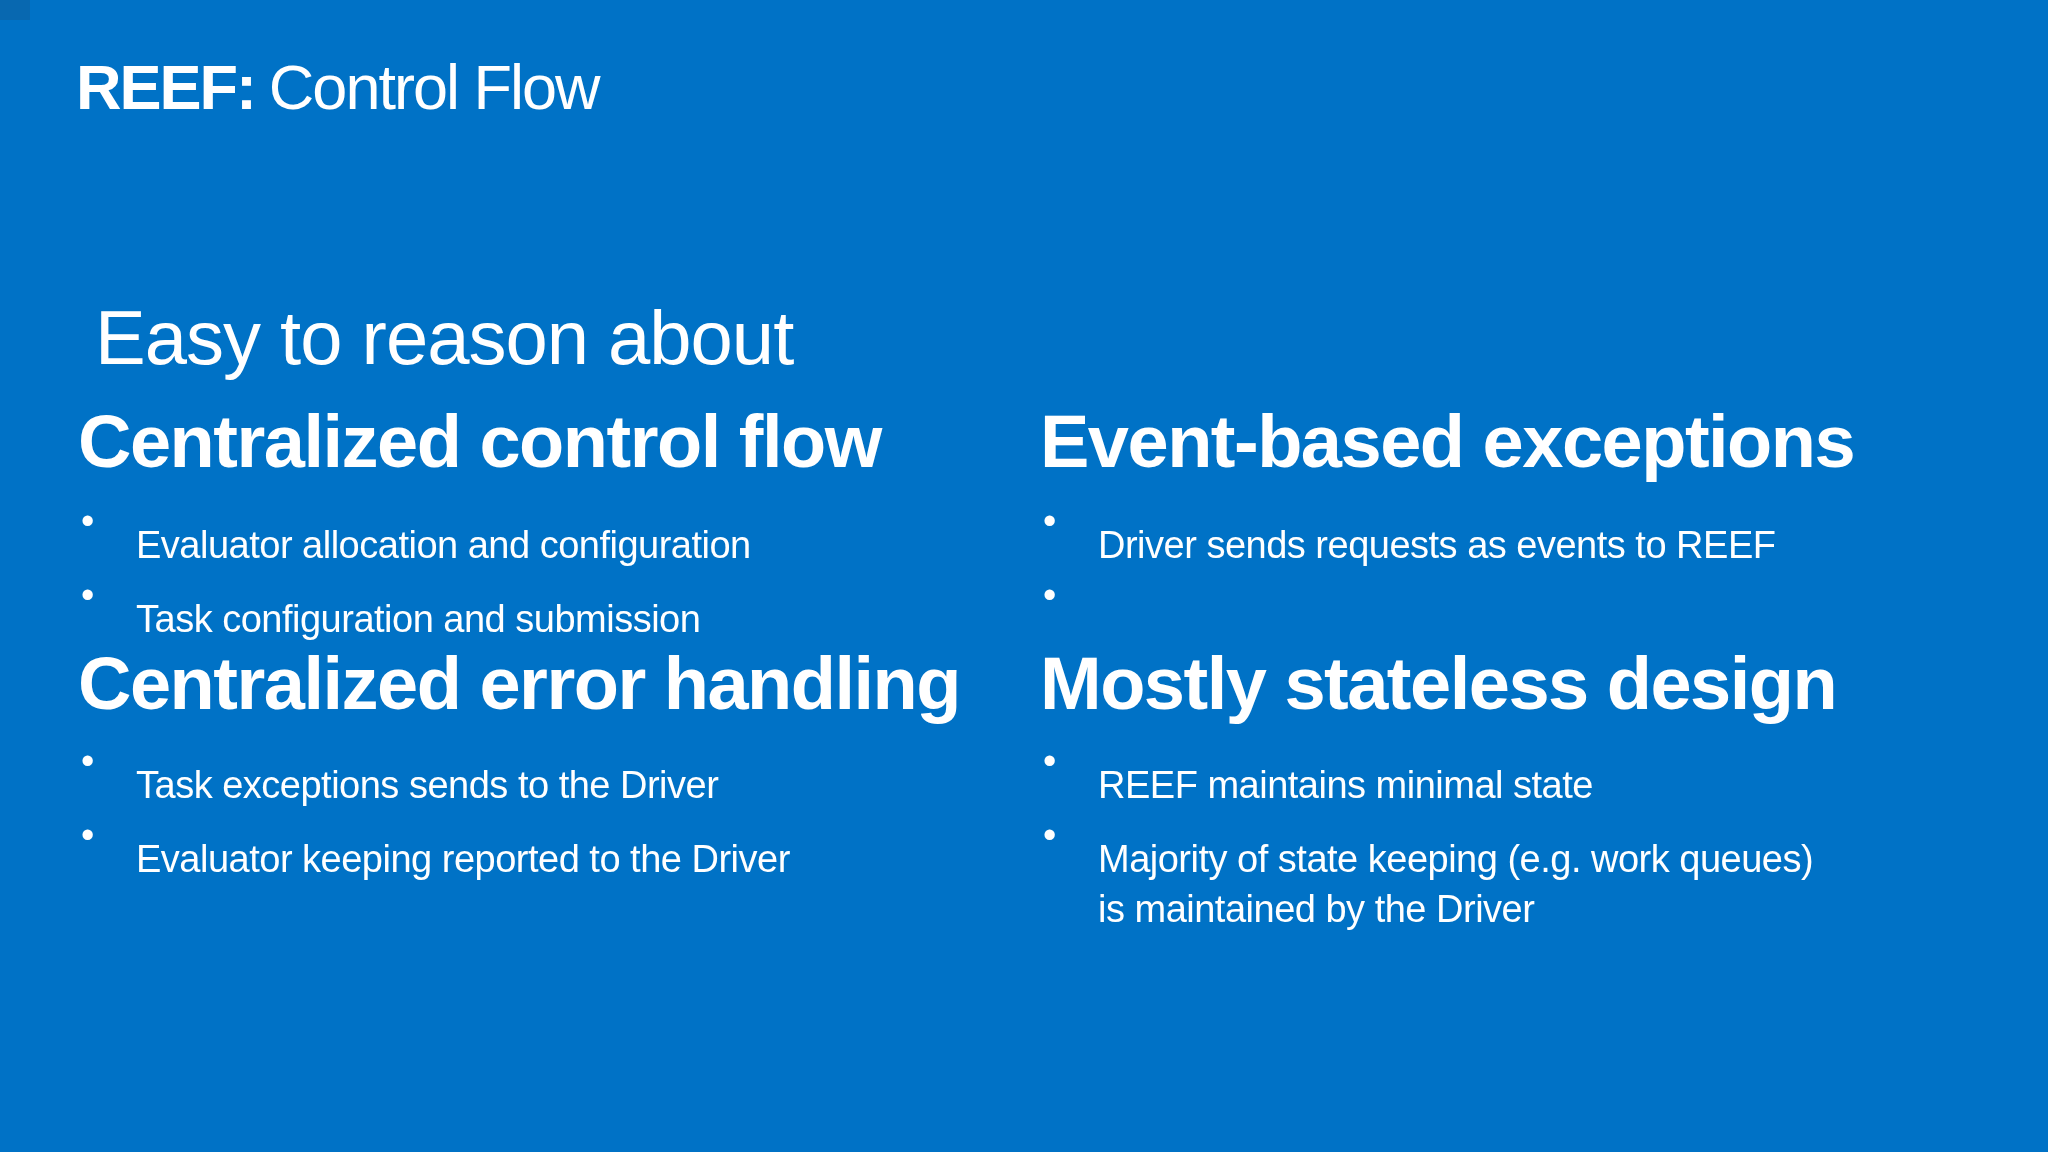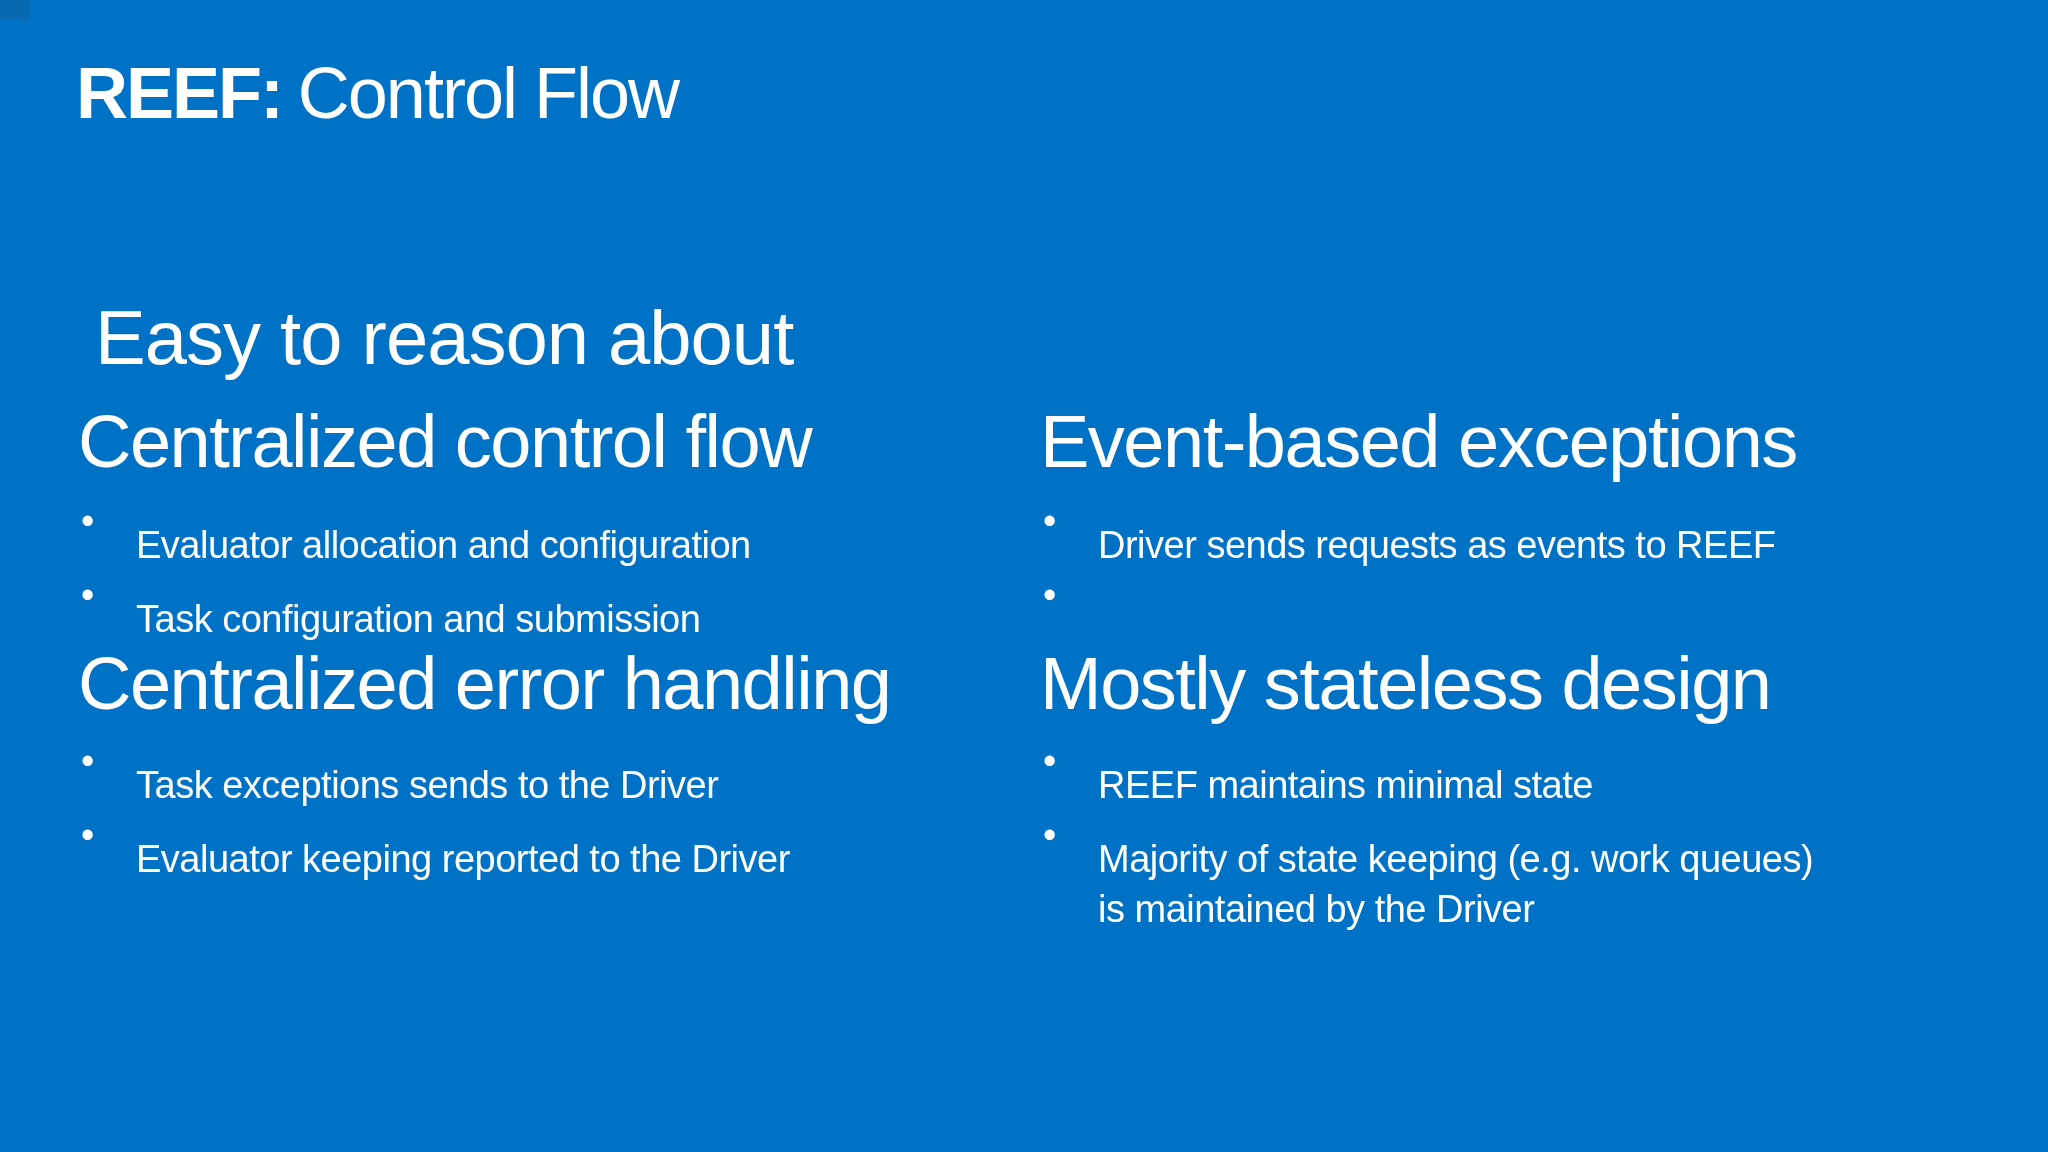--- a/index.html
+++ b/index.html
@@ -22,21 +22,21 @@
     top: 0;
     width: 30px;
     height: 20px;
     background: #0868B0;
   }
   .title {
     position: absolute;
     left: 76px;
     top: 50px;
     margin: 0;
-    font-size: 72px;
+    font-size: 63px;
     line-height: 1.2;
     font-weight: 600;
     letter-spacing: -2px;
     white-space: nowrap;
     text-align: center;
   }
   .title .rest {
     font-weight: 300;
     margin-left: 0.22em;
   }
@@ -55,21 +55,21 @@
     font-size: 76px;
     font-weight: 400;
     letter-spacing: -1px;
     line-height: 1.15;
     white-space: nowrap;
   }
   .subhead {
     position: absolute;
     margin: 0;
     font-size: 74px;
-    font-weight: 400;
+    font-weight: 700;
     letter-spacing: -1.5px;
     line-height: 1.15;
     white-space: nowrap;
   }
   .subhead1 { top: 399px; }
   .subhead2 { top: 641px; }
 
   .bullets {
     position: absolute;
     margin: 0;

